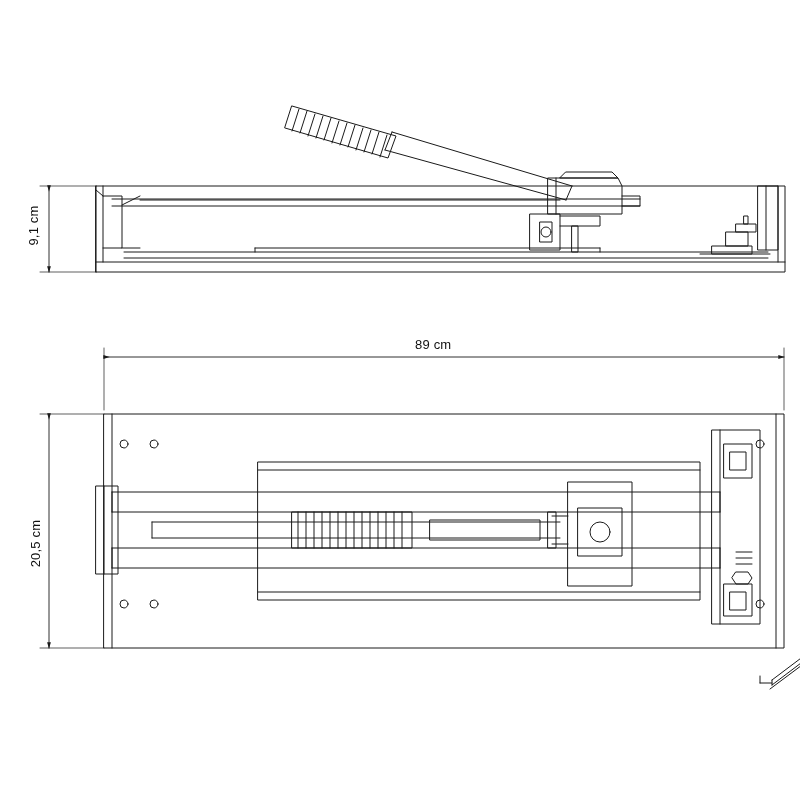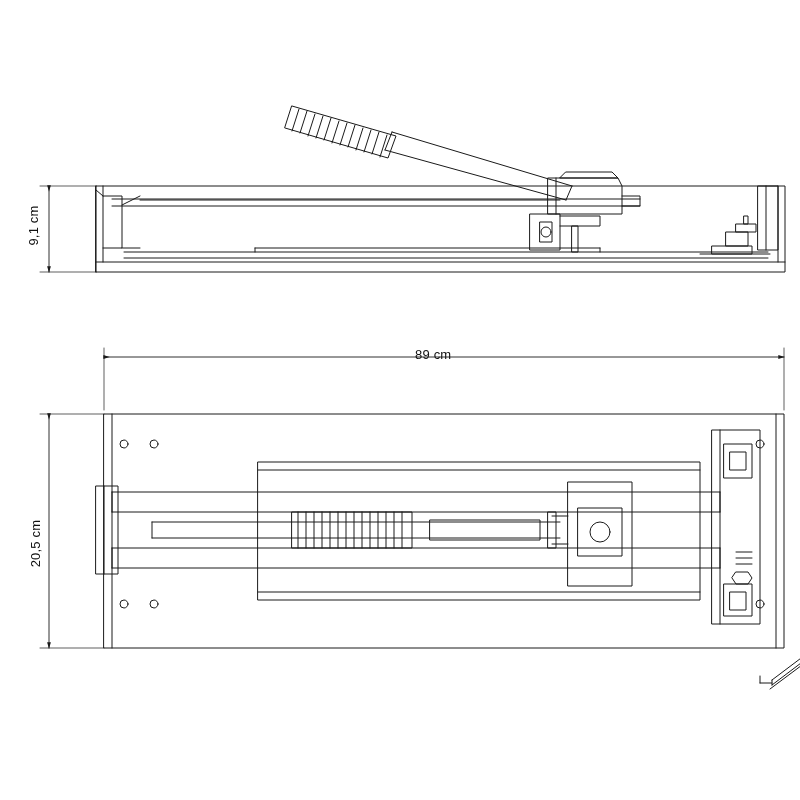--- a/index.html
+++ b/index.html
@@ -43,21 +43,21 @@
     top: 218px;
     transform: rotate(-90deg);
   }
   #label-depth-top {
     left: 12px;
     top: 536px;
     transform: rotate(-90deg);
   }
   #label-width-top {
     left: 415px;
-    top: 347px;
+    top: 337px;
     text-align: right;
   }
 </style>
 </head>
 <body>
 
 <div id="stage">
 
   <svg id="drawing" viewBox="0 0 800 800" xmlns="http://www.w3.org/2000/svg">
 

